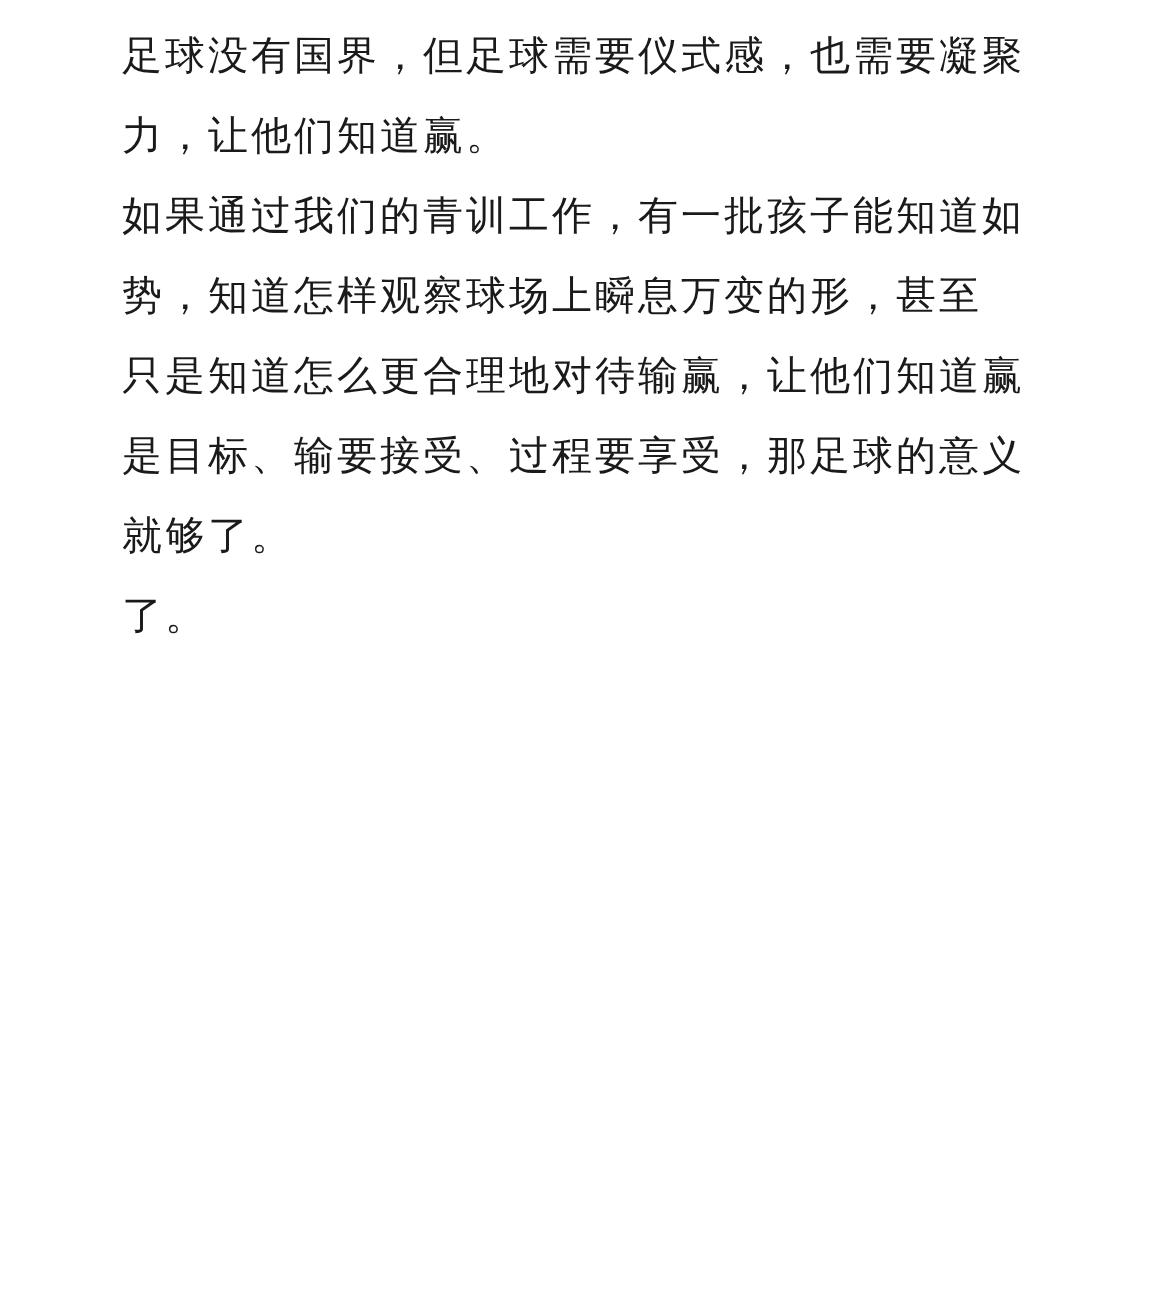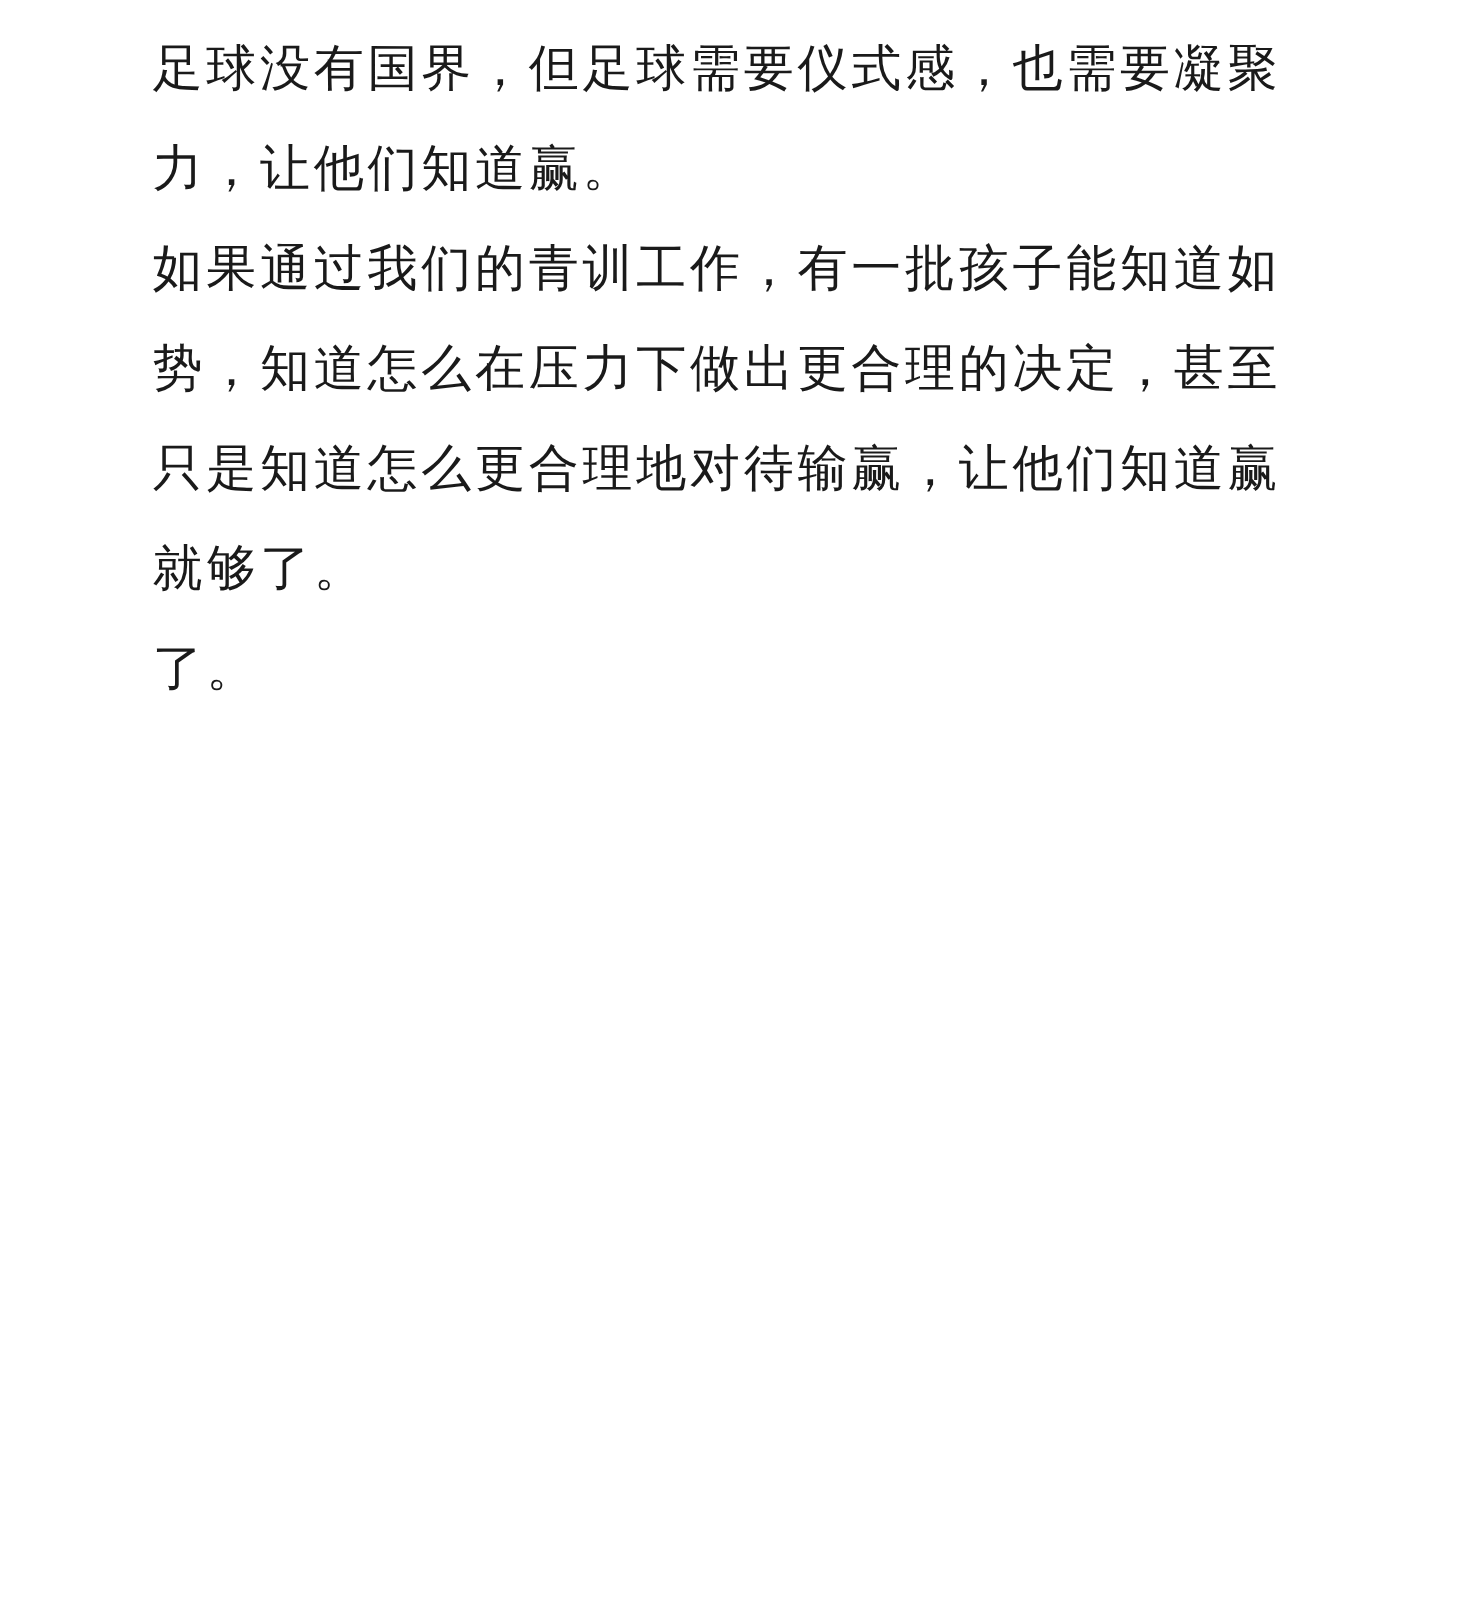--- a/index.html
+++ b/index.html
@@ -34,20 +34,21 @@
 </head>
 <body>
 
 <div class="article">
   <div>
     <span class="line">足球没有国界，但足球需要仪式感，也需要凝聚</span>
     <span class="line">力，让他们知道赢。</span>
   </div>
   <div>
     <span class="line">如果通过我们的青训工作，有一批孩子能知道如</span>
-    <span class="line">势，知道怎么在压力下做出更合理的决定，甚至</span>
+    <span class="line">势，知道怎样观察球场上瞬息万变的形，甚至</span>
     <span class="line">只是知道怎么更合理地对待输赢，让他们知道赢</span>
+    <span class="line">是目标、输要接受、过程要享受，那足球的意义</span>
     <span class="line">就够了。</span>
   </div>
   <div>
     <span class="line">了。</span>
   </div>
 </div>
 
 </body></html>

